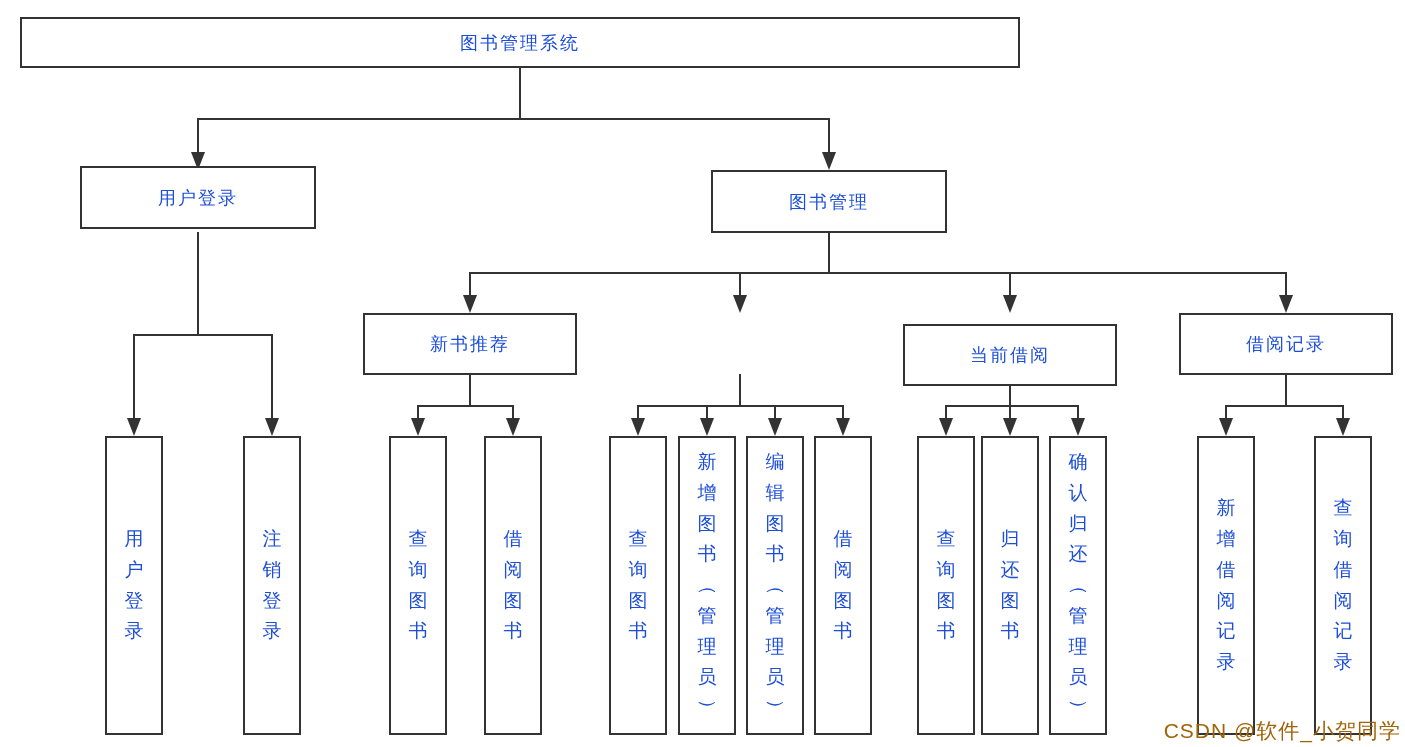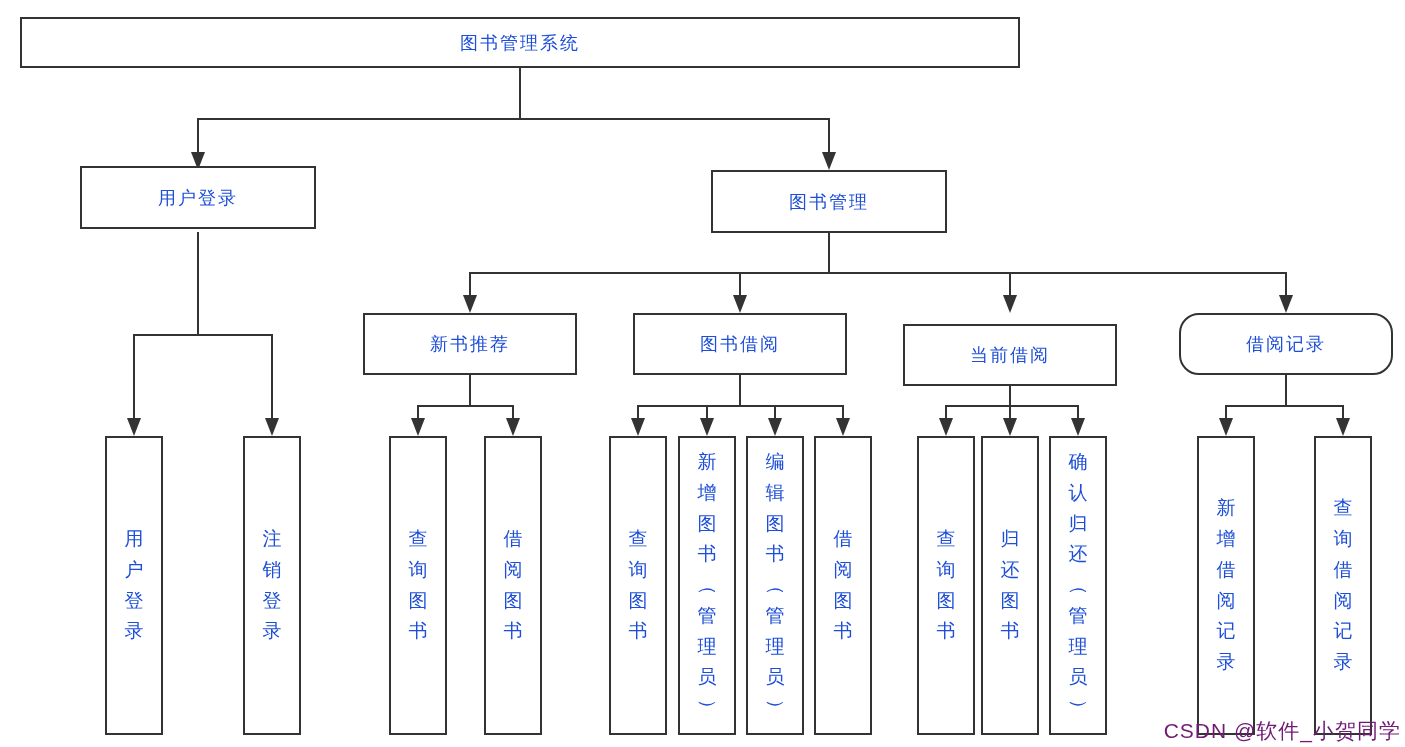--- a/index.html
+++ b/index.html
@@ -12,21 +12,21 @@
     position:absolute; z-index:2; background:#ffffff; border:2px solid #333333;
     box-sizing:border-box; display:flex; align-items:center; justify-content:center;
     color:#1d4ed8;
   }
   .hbox { font-size:18px; letter-spacing:2px; }
   .vbox { flex-direction:column; font-size:19px; line-height:1.2; gap:8px; }
   .vbox span { display:block; }
   .vbox span.rot { transform:rotate(90deg); }
   .watermark {
     position:absolute; right:4px; bottom:2px; z-index:5;
-    font-size:21px; letter-spacing:1px; color:#701a75; white-space:nowrap;margin-top:34px;
+    font-size:21px; letter-spacing:1px; color:#a16207; white-space:nowrap;margin-top:34px;
   }
 </style>
 </head>
 <body>
 
 <div class="canvas">
 
   <svg class="connectors" width="1405" height="747" viewBox="0 0 1405 747">
     <g stroke="#333333" stroke-width="2" fill="none" stroke-linecap="square">
       <path d="M520,68 V119 M198,119 H829 M198,119 V154 M829,119 V154"></path>
@@ -59,23 +59,22 @@
       <polygon points="1336,418 1350,418 1343,436"></polygon>
     </g>
   </svg>
 
   <div class="box hbox" style="left:20px; top:17px; width:1000px; height:51px;">图书管理系统</div>
 
   <div class="box hbox" style="left:80px; top:166px; width:236px; height:63px;">用户登录</div>
   <div class="box hbox" style="left:711px; top:170px; width:236px; height:63px;">图书管理</div>
 
   <div class="box hbox" style="left:363px; top:313px; width:214px; height:62px;">新书推荐</div>
-  <div class="box hbox" style="left:633px; top:313px; width:214px; height:62px;">图书借阅</div>
   <div class="box hbox" style="left:903px; top:324px; width:214px; height:62px;">当前借阅</div>
-  <div class="box hbox" style="left:1179px; top:313px; width:214px; height:62px;border-radius:20px;">借阅记录</div>
+  <div class="box hbox" style="left:1179px; top:313px; width:214px; height:62px;">借阅记录</div>
 
   <div class="box vbox" style="left:105px; top:436px; width:58px; height:299px;">
       <span>用</span>
       <span>户</span>
       <span>登</span>
       <span>录</span>
     </div>
   <div class="box vbox" style="left:243px; top:436px; width:58px; height:299px;">
       <span>注</span>
       <span>销</span>

